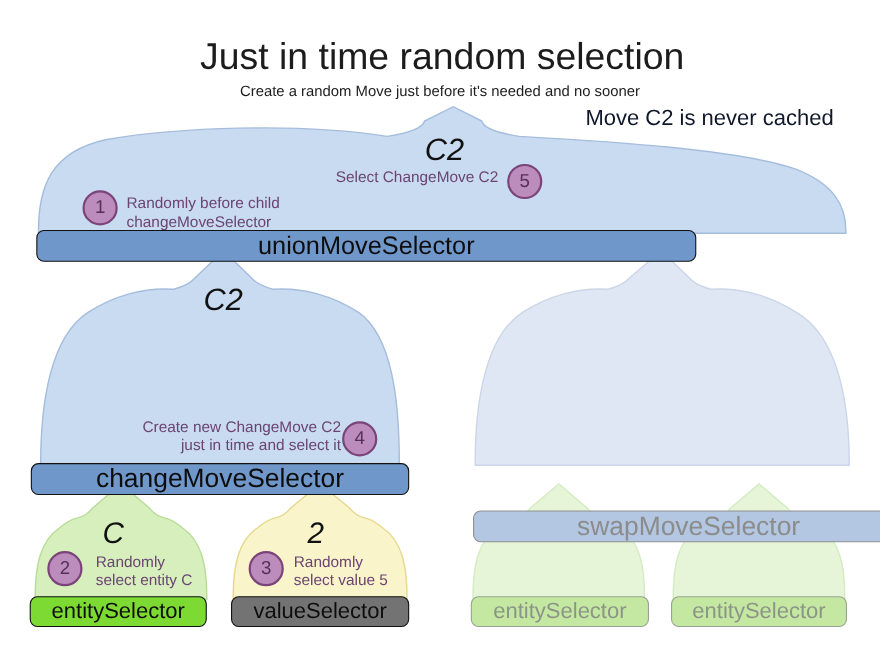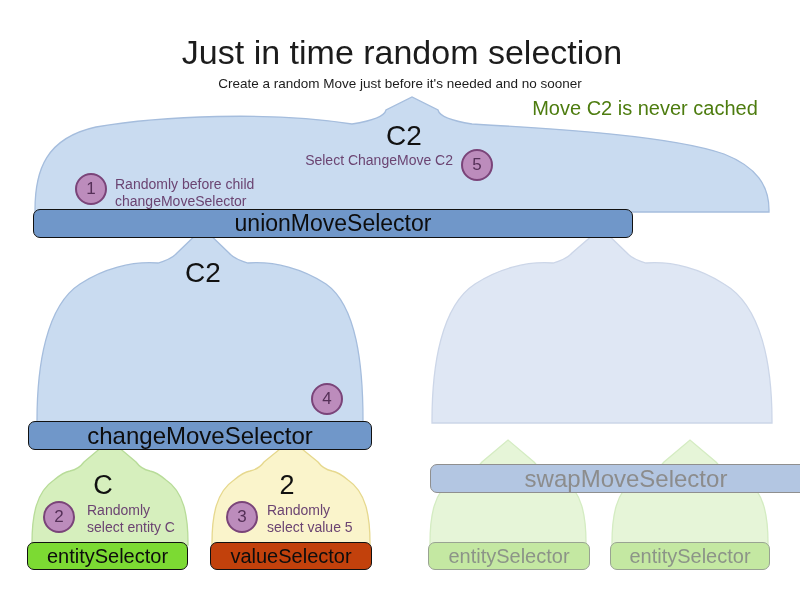--- a/index.html
+++ b/index.html
@@ -4,30 +4,30 @@
 <style>
   html,body{margin:0;padding:0;background:#ffffff;}
   #canvas{
     position:relative;width:800px;height:600px;background:#ffffff;overflow:hidden;
     font-family:"Liberation Sans", sans-serif;
   }
   .abs{position:absolute;}
   .ctr{transform:translate(-50%,-50%);}
   #title{font-size:34px;color:#1c1c1c;white-space:nowrap;}
   #subtitle{font-size:13.5px;color:#1c1c1c;white-space:nowrap;}
-  #note{font-size:20px;color:#4d7c0f;white-space:nowrap;}
-  .big-label{font-size:28px;color:#111;white-space:nowrap;}
+  #note{font-size:20px;color:#0f172a;white-space:nowrap;}
+  .big-label{font-size:28px;color:#111;white-space:nowrap;font-style:italic;}
   .bar{
     box-sizing:border-box;border-radius:7px;display:flex;align-items:center;justify-content:center;
     white-space:nowrap;
   }
   .bar.blue{background:#7097c9;border:1.6px solid #111111;color:#0d0d0d;font-size:23px;}
   .bar.faded-blue{background:#b3c6e2;border:1.4px solid #8f8f8f;color:#8c8c8c;font-size:23px;}
   .bar.green{background:#7cda33;border:1.8px solid #111111;color:#0d0d0d;font-size:20px;}
-  .bar.yellow{background:#c2410c;border:1.8px solid #111111;color:#0d0d0d;font-size:20px;}
+  .bar.yellow{background:#737373;border:1.8px solid #111111;color:#0d0d0d;font-size:20px;}
   .bar.faded-green{background:#c4e8a2;border:1.4px solid #99a392;color:#8c9488;font-size:20px;}
   .step-circle{
     box-sizing:border-box;width:32px;height:32px;border-radius:50%;
     background:#bc8cbc;border:2.5px solid #7a4479;color:#553058;
     display:flex;align-items:center;justify-content:center;font-size:17px;
   }
   .ann{font-size:14px;line-height:16.5px;color:#6b4472;white-space:nowrap;}
   .ann.right{text-align:right;}
 </style>
 </head>
@@ -66,20 +66,24 @@
   <div class="ann abs" style="left:115px;top:176px;">
     <div>Randomly before child</div>
     <div>changeMoveSelector</div>
   </div>
 
   <div class="bar blue abs" style="left:33px;top:209px;width:600px;height:29px;">
     <span>unionMoveSelector</span>
   </div>
 
   <div class="big-label abs ctr" style="left:203px;top:273px;">C2</div>
+  <div class="ann right abs" style="right:490px;top:381px;line-height:15.5px;">
+    <div>Create new ChangeMove C2</div>
+    <div>just in time and select it</div>
+  </div>
   <div class="step-circle abs ctr" style="left:327px;top:399px;">
     <span>4</span>
   </div>
 
   <div class="bar blue abs" style="left:28px;top:421px;width:344px;height:29px;font-size:24px;">
     <span>changeMoveSelector</span>
   </div>
   <div class="bar faded-blue abs" style="left:430px;top:421px;width:392px;height:29px;font-size:24px;margin-top:43px;">
     <span>swapMoveSelector</span>
   </div>

